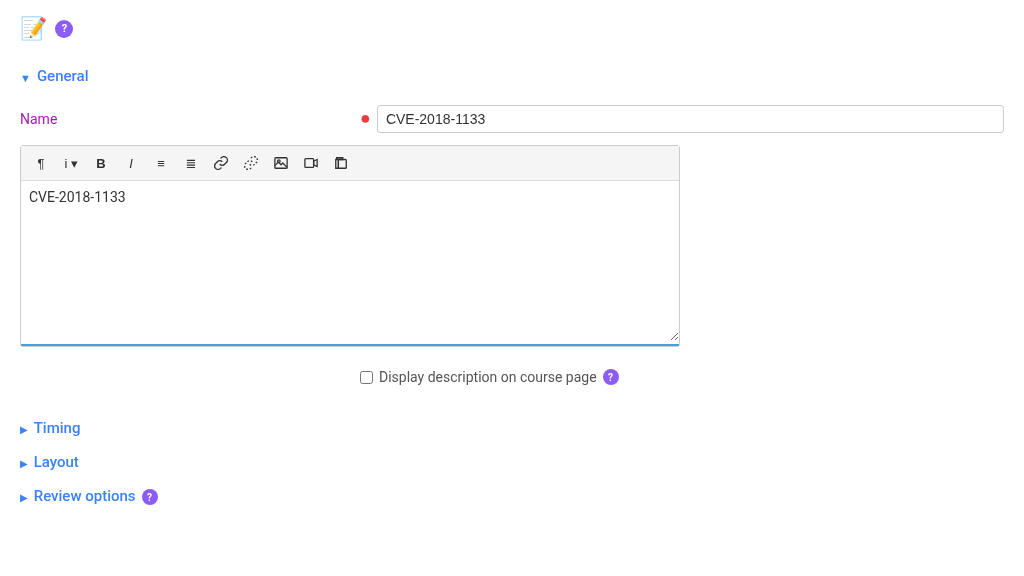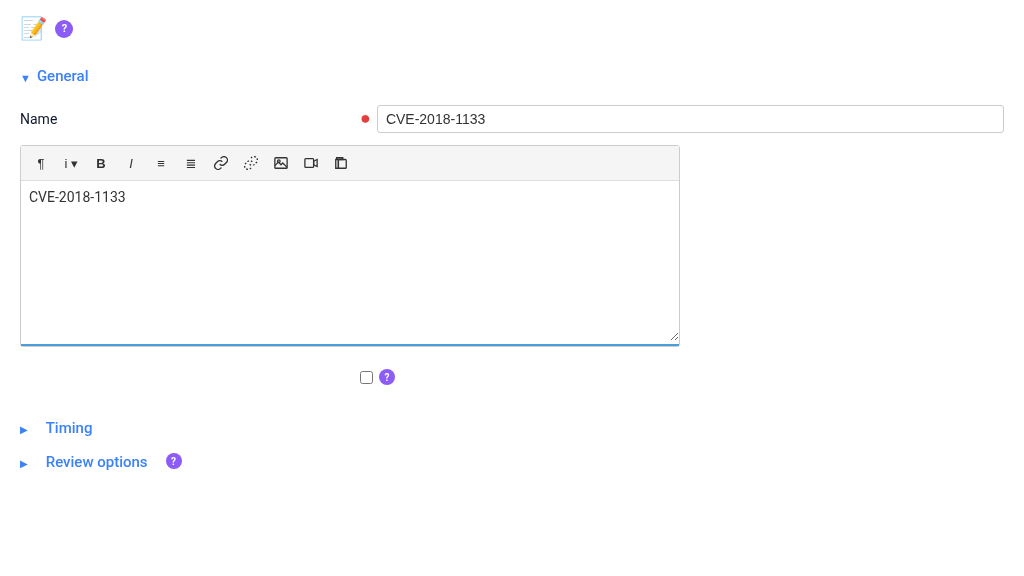--- a/index.html
+++ b/index.html
@@ -66,21 +66,21 @@
       display: flex;
       align-items: flex-start;
       padding: 6px 0;
       min-height: 36px;
     }
 
     .form-label {
       width: 340px;
       flex-shrink: 0;
       padding-top: 6px;
-      color: #0f172a;
+      color: #a21caf;
       font-size: 14px;
     }
 
     .form-control-wrap {
       flex: 1;
       display: flex;
       align-items: flex-start;
       gap: 6px;
     }
 
@@ -166,22 +166,22 @@
       font-size: 14px;
       color: #555;
     }
 
     .collapsed-sections {
       margin-top: 16px;
     }
 
     .collapsed-section-item {
       display: flex;
-      align-items: flex-start;
-      gap: 18px;
+      align-items: flex-end;
+      gap: 6px;
       color: #3b82f6;
       font-size: 15px;
       font-weight: 500;
       cursor: pointer;
       padding: 8px 0;
     }
 
     .collapsed-section-item .arrow::before {
       content: '▶';
       font-size: 10px;
@@ -263,29 +263,34 @@
         </div>
       </div>
     </div>
   </div>
 
   <div class="form-row">
     <div class="form-label"></div>
     <div class="form-control-wrap">
       <div class="description-checkbox-row">
         <input type="checkbox" id="display-desc" style="">
+        <label for="display-desc" class="checkbox-label">Display description on course page</label>
         <span class="help-icon" style="width:16px;height:16px;font-size:10px;">?</span>
       </div>
     </div>
   </div>
 </div>
 
 <div class="collapsed-sections">
   <div class="collapsed-section-item">
     <span class="arrow"></span>
     <span>Timing</span>
   </div>
   <div class="collapsed-section-item">
     <span class="arrow"></span>
+    <span>Layout</span>
+  </div>
+  <div class="collapsed-section-item">
+    <span class="arrow"></span>
     <span>Review options</span>
     <span class="help-icon" style="width:16px;height:16px;font-size:10px;">?</span>
   </div>
 </div>
 
 </body></html>

